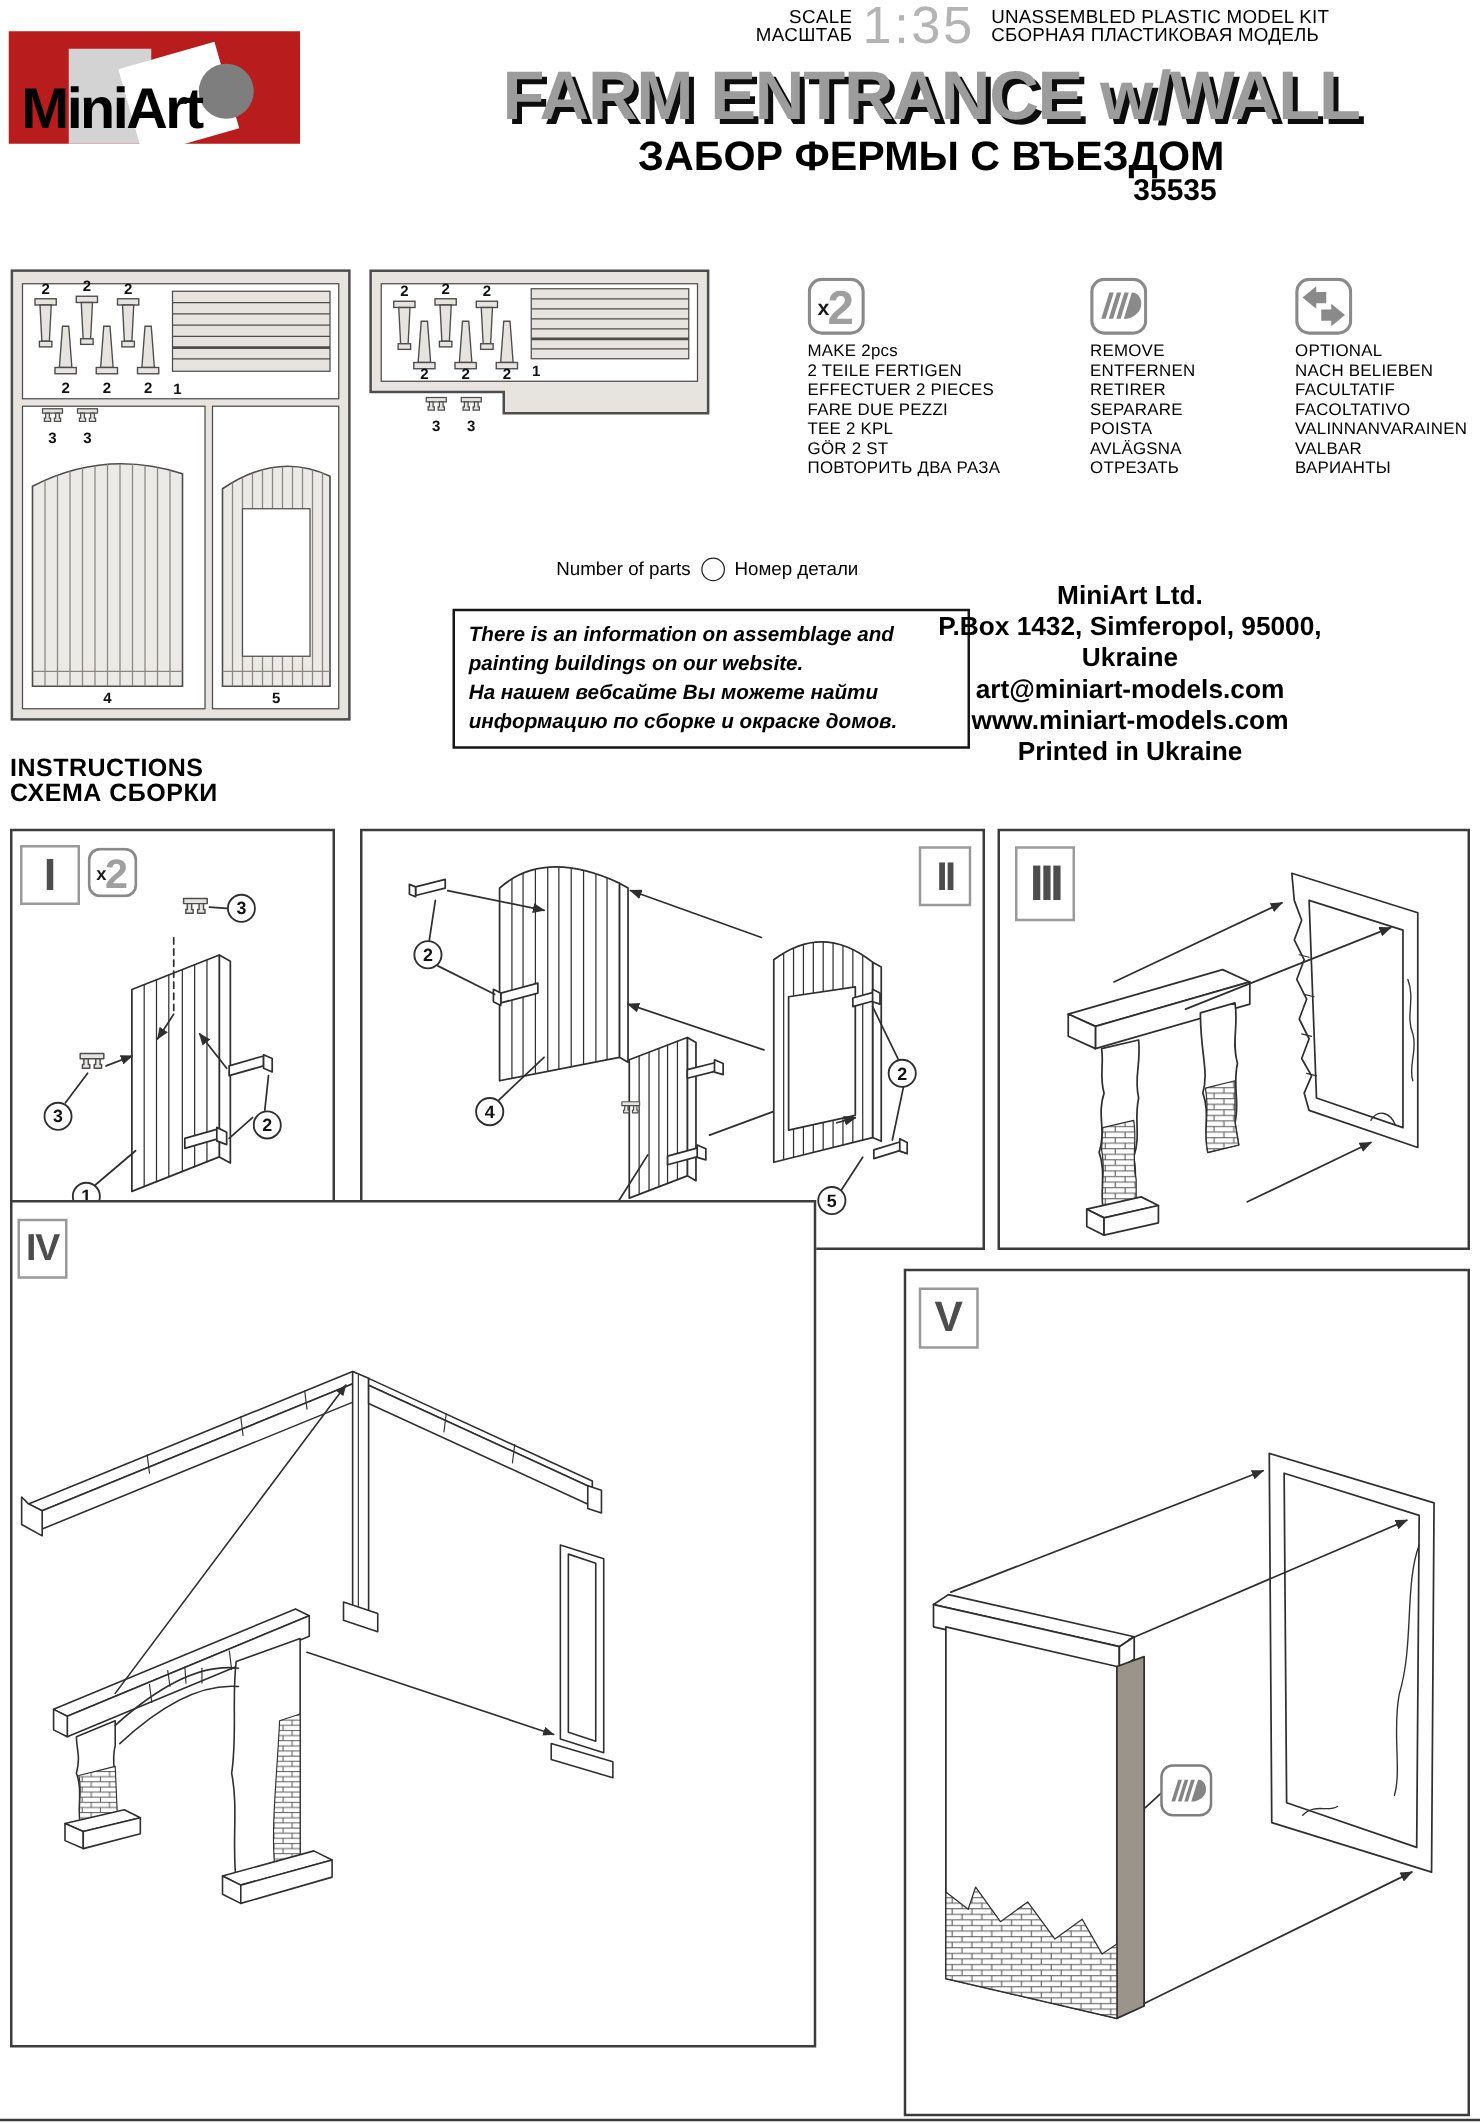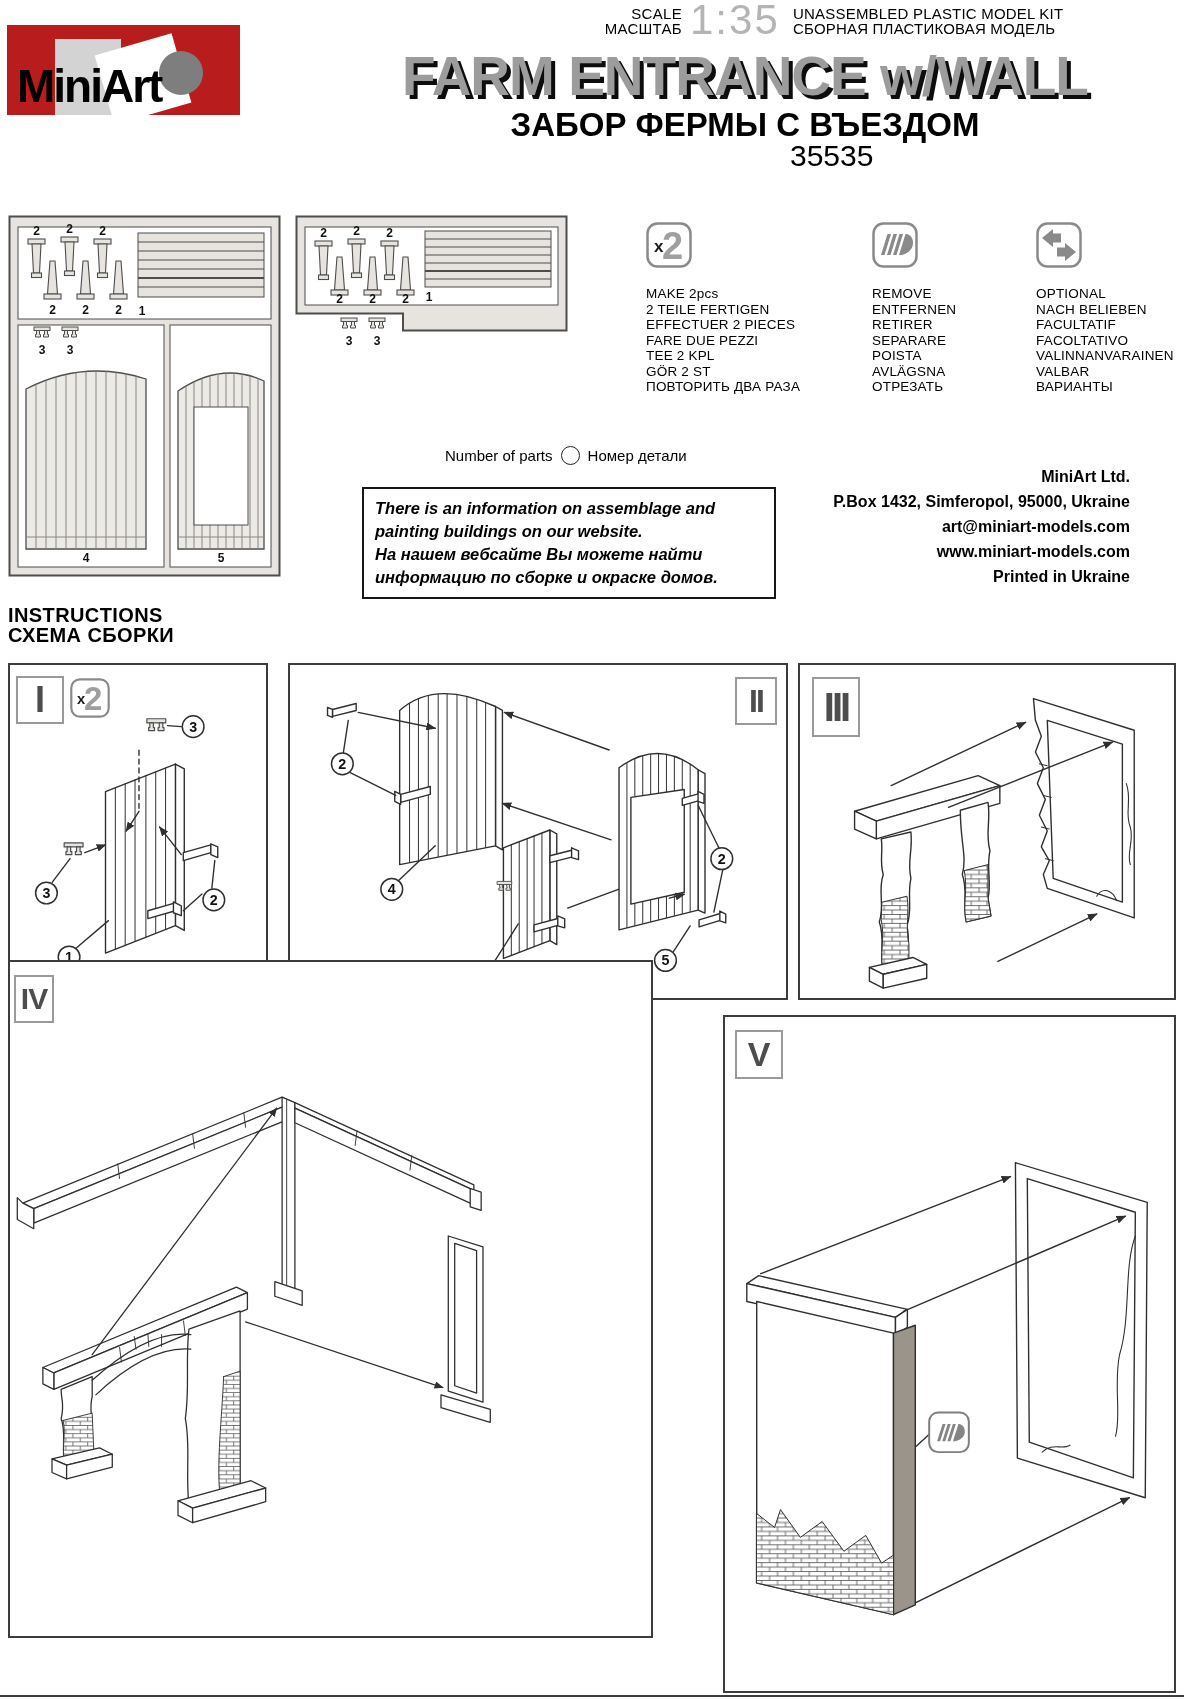--- a/index.html
+++ b/index.html
@@ -10,28 +10,28 @@
 .logo{left:7px;top:25px;width:233px;height:90px;background:#b91c1c}
 .logo .sq1{position:absolute;left:48px;top:14px;width:66px;height:76px;background:#d3d3d3}
 .logo .sq2{position:absolute;left:96px;top:18px;width:80px;height:72px;background:#fff;transform:rotate(-16deg)}
 .logo .circ{position:absolute;left:152px;top:26px;width:44px;height:44px;border-radius:50%;background:#7e7e7e}
 .logo .logotext{position:absolute;left:10px;top:34px;font-size:46px;font-weight:bold;letter-spacing:-2px;color:#000}
 .scale-labels{left:540px;top:6px;width:142px;text-align:right;font-size:15px;line-height:15px;letter-spacing:.3px}
 .scale-value{left:690px;top:0;font-size:42px;line-height:40px;font-weight:normal;color:#b4b4b4;letter-spacing:2px}
 .kit-type{left:793px;top:6px;font-size:15px;line-height:15px;letter-spacing:.2px}
 .title-en{left:400px;top:44px;width:690px;text-align:center;font-size:55px;font-weight:bold;letter-spacing:-1px;color:#9c9c9c;text-shadow:4px 4px 0 #0d0d0d;white-space:nowrap}
 .title-ru{left:400px;top:106px;width:690px;text-align:center;font-size:33px;font-weight:bold;white-space:nowrap}
-.kit-number{left:790px;top:139px;width:300px;text-align:left;font-size:30px;font-weight:normal}
+.kit-number{left:790px;top:139px;width:300px;text-align:center;font-size:24px;font-weight:bold}
 
 .legend-col{width:200px}
-.legend-lines{margin-top:14px;font-size:13.5px;line-height:15.5px;letter-spacing:.2px}
+.legend-lines{font-size:13.5px;line-height:15.5px;letter-spacing:.2px}
 .nop{left:445px;top:446px;display:flex;align-items:center;gap:8px;font-size:15px}
 .nop .circle{width:19px;height:19px;border:1.6px solid #222;border-radius:50%;display:inline-block}
 .note-box{left:362px;top:487px;width:414px;border:2px solid #161616;padding:8px 11px;font-size:16.5px;font-style:italic;font-weight:bold;line-height:23px}
-.contact{left:770px;top:464px;width:360px;text-align:right;font-size:16px;font-weight:bold;line-height:25px}
+.contact{left:724px;top:464px;width:360px;text-align:center;font-size:21px;font-weight:bold;line-height:25px}
 .instructions{left:8px;top:605px;font-size:20px;font-weight:bold;line-height:20px;letter-spacing:.4px}
 
 .panel{position:absolute;border:2px solid #3c3c3c;background:#fff}
 .panel svg.fill{position:absolute;left:0;top:0;width:100%;height:100%}
 .step-label{position:absolute;background:#fff;border:2px solid #9a9a9a;color:#4d4d4d;font-weight:bold;display:flex;align-items:center;justify-content:center}
 .x2badge{position:absolute}
 .co circle{fill:#fff;stroke:#2f2f2f;stroke-width:1.5}
 .co text{font-size:14.5px;font-weight:600;fill:#111;text-anchor:middle}
 .pl{font-size:12px;font-weight:bold;fill:#111;text-anchor:middle}
 .boxnum{font-size:20px;font-weight:600;fill:#2f2f2f;text-anchor:middle}

